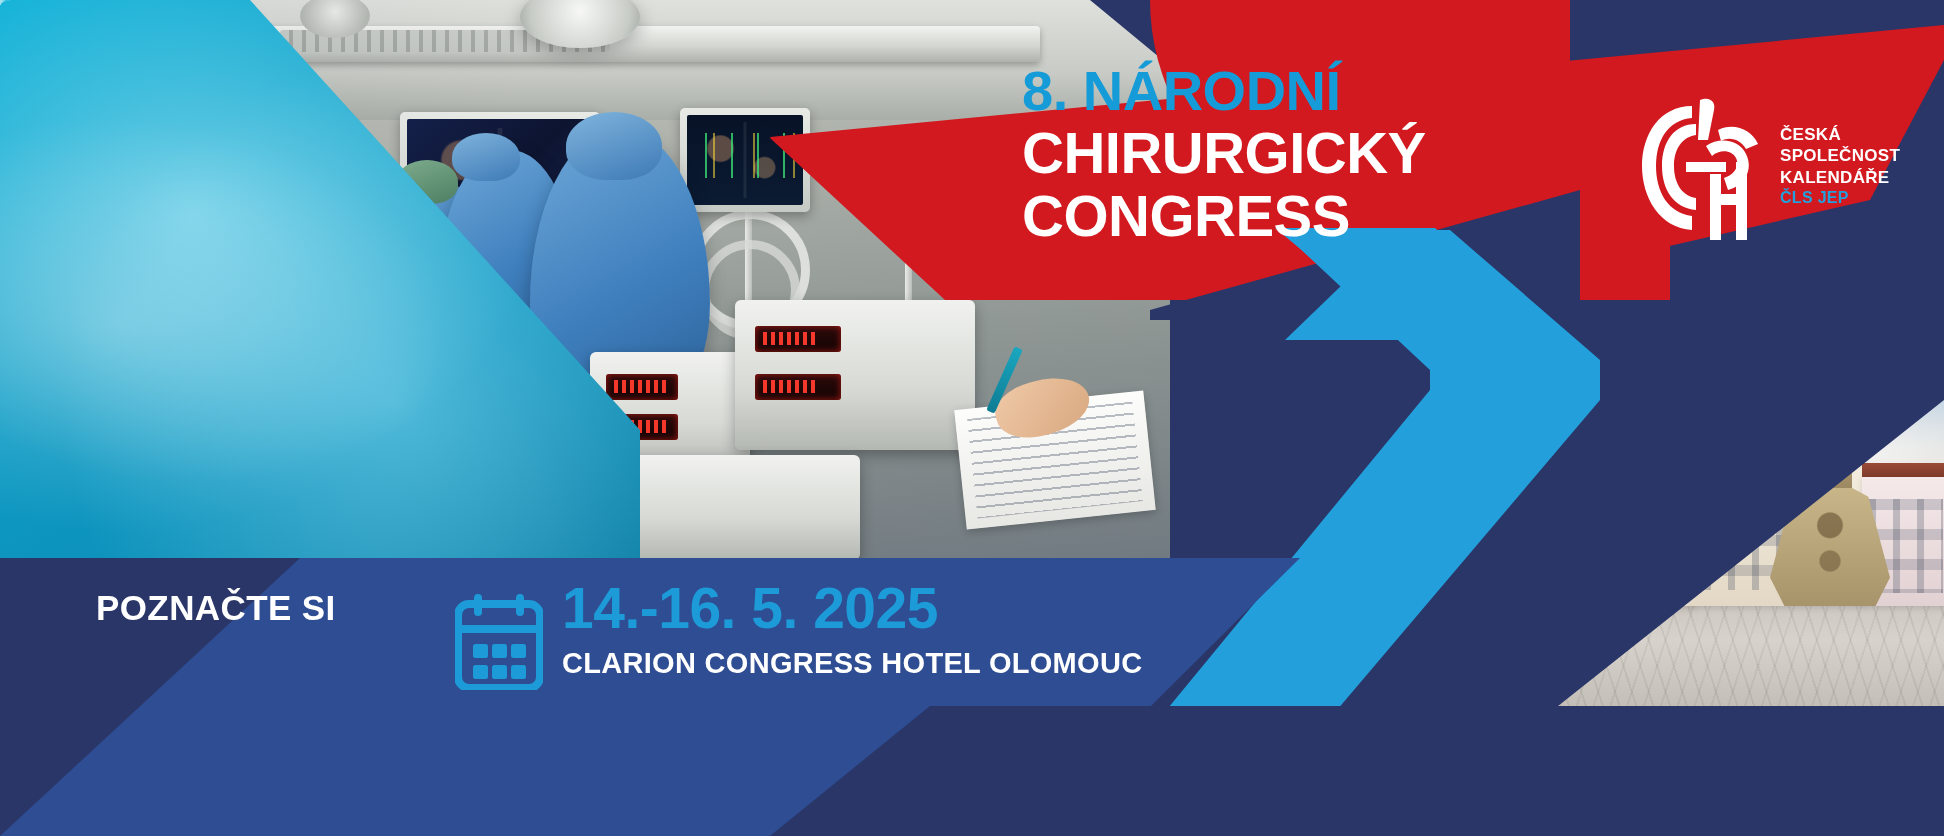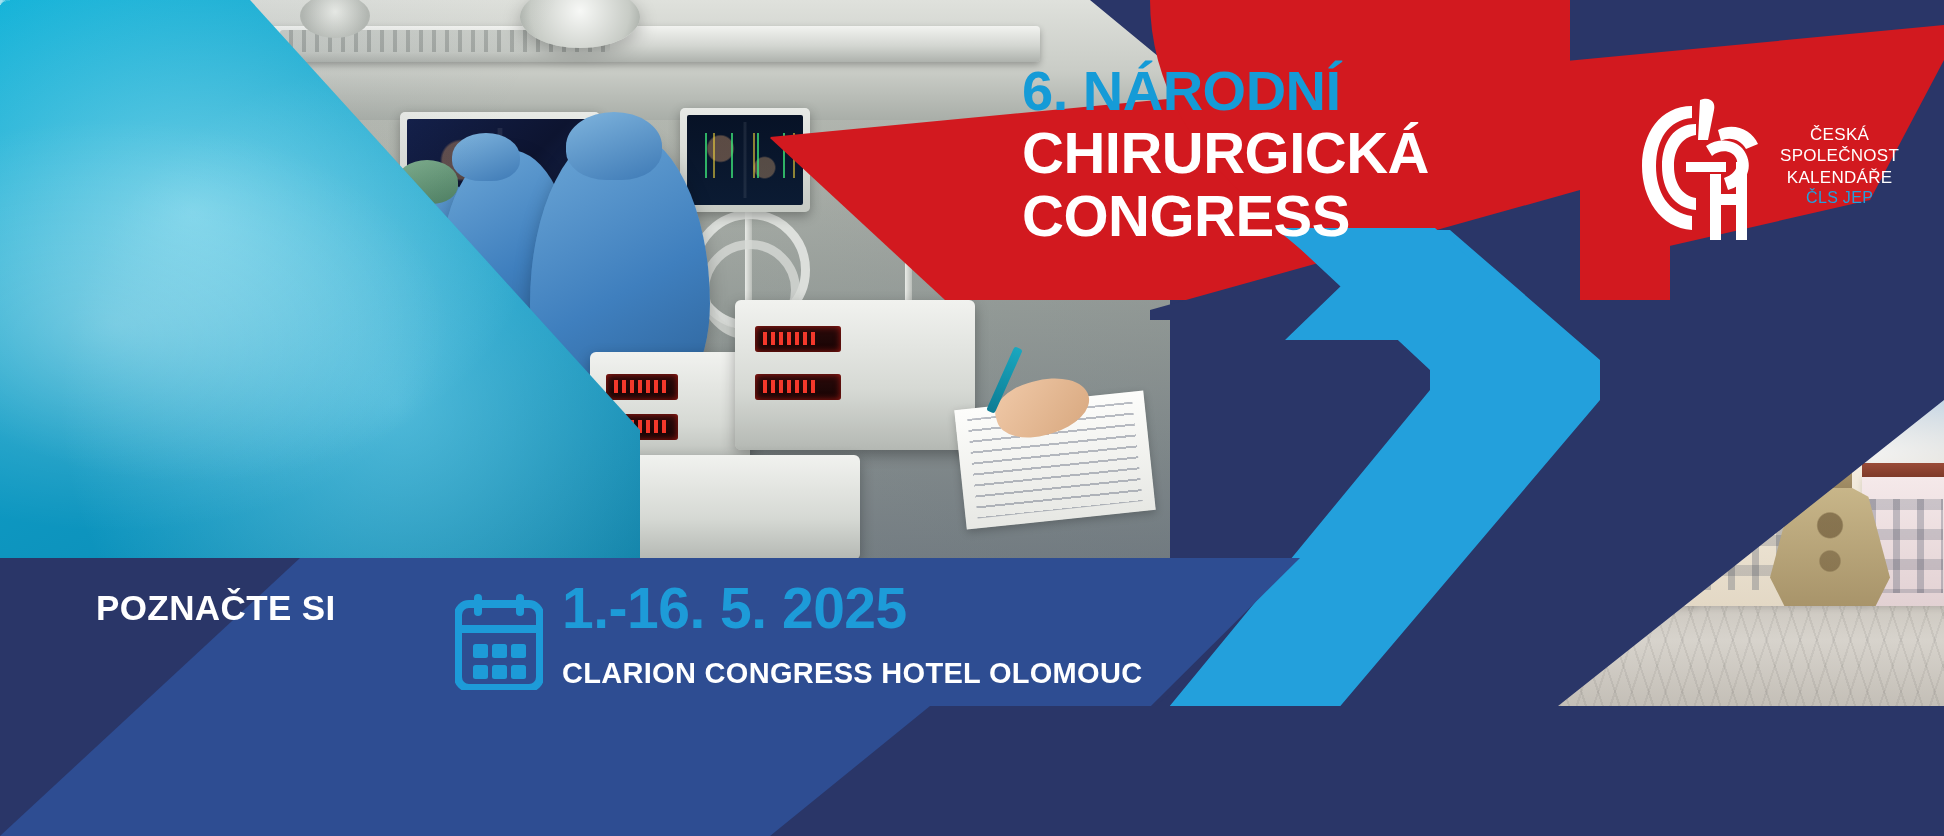--- a/index.html
+++ b/index.html
@@ -399,22 +399,22 @@
   .headline .l2{ margin-top:4px; }
   .headline .l3{ margin-top:4px; }
 
   
   .logo-block{
     position:absolute; left:1640px; top:86px; width:300px; height:160px;
     z-index:45; display:flex; align-items:center; gap:14px;
   }
   .logo-mark{ width:126px; height:152px; flex:0 0 auto; }
   .logo-text{
-    color:#ffffff; font-size:17px; font-weight:normal;
-    line-height:1.26; text-align:center; letter-spacing:.3px;
+    color:#ffffff; font-size:17px; font-weight:bold;
+    line-height:1.26; text-align:left; letter-spacing:.3px;
   }
   .logo-text .cls{ color:#23A0DC; font-size:16px; }
 
   
   .save-date{
     position:absolute; left:96px; top:588px; z-index:50;
     color:#ffffff; font-weight:bold; font-size:35px; line-height:1.14;
     letter-spacing:.4px; text-align:right;
   }
   .cal-icon{
@@ -423,21 +423,21 @@
   }
   .event-info{
     position:absolute; left:562px; top:580px; z-index:50;
   }
   .event-date{
     color:#1D9BD8; font-weight:bold; font-size:57px; line-height:1;
     letter-spacing:-0.5px; white-space:nowrap;
   }
   .event-venue{
     color:#ffffff; font-weight:bold; font-size:29px; line-height:1.2;
-    margin-top:19px; letter-spacing:.3px; white-space:nowrap;
+    margin-top:9px; letter-spacing:.3px; white-space:nowrap;
   }
 </style>
 </head>
 <body>
 
 <div class="banner">
 
   <div class="photo-or">
     <div class="or-ceiling"></div>
     <div class="or-rail"></div>
@@ -546,22 +546,22 @@
 
   <div class="cyan-arrow"></div>
   <div class="cyan-arrow-top"></div>
 
   <div class="navy-bottom-left"></div>
   <div class="blue-band"></div>
   <div class="blue-band-dark"></div>
   <div class="navy-bottom-2"></div>
 
   <div class="headline">
-    <div class="l1">6. NÁRODNÍ</div>
-    <div class="l2">CHIRURGICKÁ</div>
+    <div class="l1">8. NÁRODNÍ</div>
+    <div class="l2">CHIRURGICKÝ</div>
     <div class="l3">CONGRESS</div>
   </div>
 
   <div class="logo-block">
     <svg class="logo-mark" viewBox="0 0 126 152" aria-hidden="true">
       <g fill="#ffffff">
         <path d="M52 16 C20 16, 2 44, 2 76 C2 108, 20 138, 52 140 L52 126 C28 123, 16 102, 16 76 C16 50, 28 30, 52 28 Z"></path>
         <path d="M56 34 C34 34, 22 52, 22 76 C22 100, 34 118, 56 120 L56 108 C42 106, 34 93, 34 76 C34 59, 42 47, 56 45 Z"></path>
         <path d="M46 72 h40 v10 h-40 z"></path>
         <path d="M60 10 c10 -4, 16 2, 14 10 l-6 30 -10 0 z"></path>
@@ -591,17 +591,17 @@
     <rect x="3" y="31" width="82" height="8" fill="#1D9BD8"></rect>
     <rect x="18" y="50" width="15" height="14" rx="2.5" fill="#1D9BD8"></rect>
     <rect x="37" y="50" width="15" height="14" rx="2.5" fill="#1D9BD8"></rect>
     <rect x="56" y="50" width="15" height="14" rx="2.5" fill="#1D9BD8"></rect>
     <rect x="18" y="71" width="15" height="14" rx="2.5" fill="#1D9BD8"></rect>
     <rect x="37" y="71" width="15" height="14" rx="2.5" fill="#1D9BD8"></rect>
     <rect x="56" y="71" width="15" height="14" rx="2.5" fill="#1D9BD8"></rect>
   </svg>
 
   <div class="event-info">
-    <div class="event-date">1.-16. 5. 2025</div>
+    <div class="event-date">14.-16. 5. 2025</div>
     <div class="event-venue">CLARION CONGRESS HOTEL OLOMOUC</div>
   </div>
 
 </div>
 
 </body></html>

